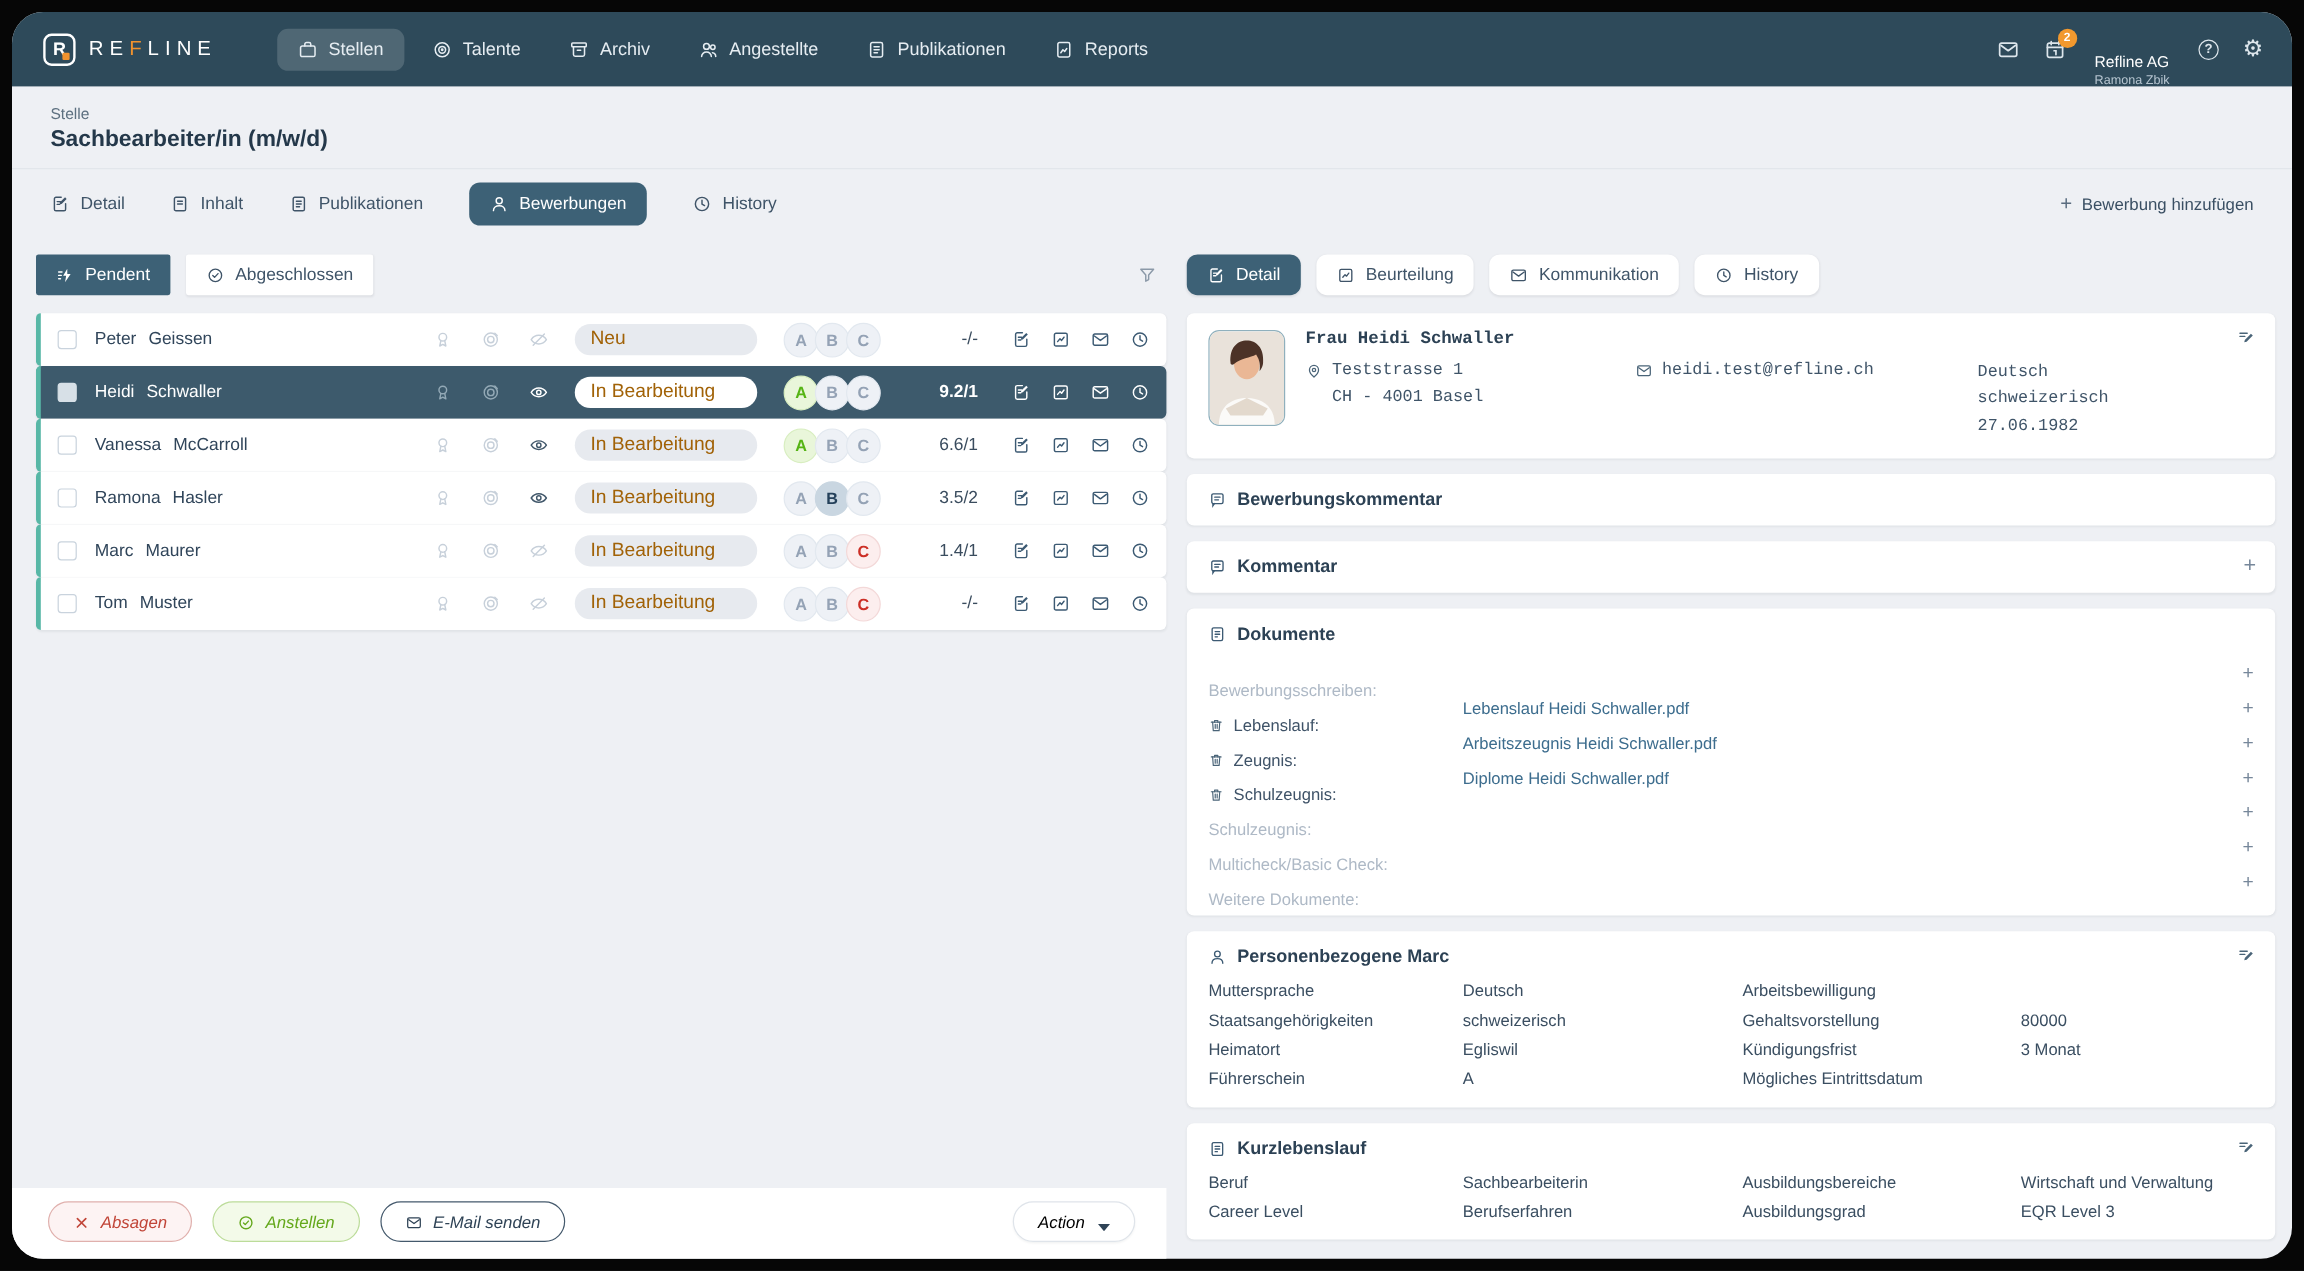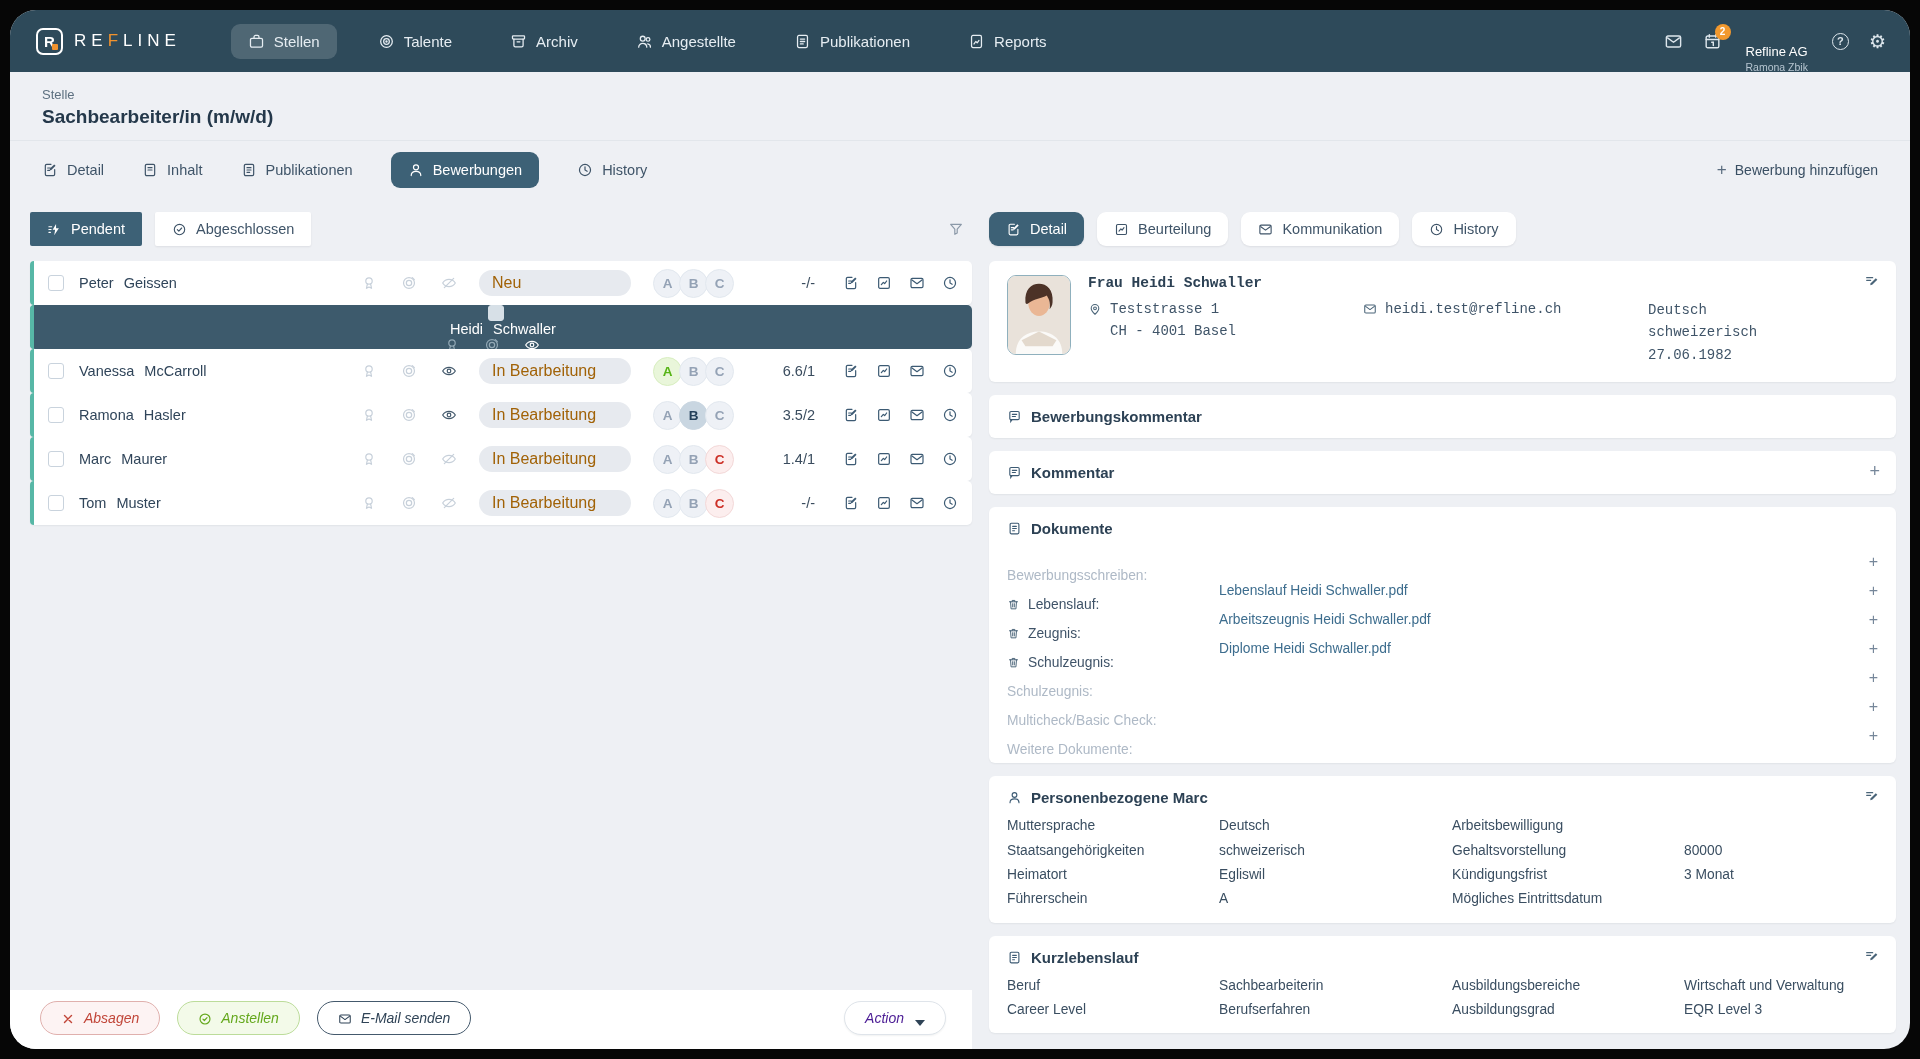--- a/index.html
+++ b/index.html
@@ -13,21 +13,21 @@
   
   .topbar { height:62px; flex:0 0 62px; background:#2e4a5a; display:flex; align-items:center;
     padding:0 24px 0 26px; gap:10px; }
   .logo { display:flex; align-items:center; gap:11px; margin-right:40px; }
   .logo-box { width:27px; height:27px; border:2.5px solid #fff; border-radius:7px; position:relative;
     display:grid; place-items:center; color:#fff; font-weight:700; font-size:15px; }
   .logo-box::after { content:""; position:absolute; right:3px; bottom:3px; width:6px; height:6px;
     background:#f0922e; border-radius:1px; }
   .logo-text { color:#fff; font-size:17px; letter-spacing:5px; font-weight:400; }
   .logo-text .accent { color:#f0922e; }
-  .nav { display:flex; align-items:center; gap:24px; }
+  .nav { display:flex; align-items:center; gap:6px; }
   .nav-item { display:flex; align-items:center; gap:9px; color:#e6edf2; font-size:15px;
     padding:9px 17px; border-radius:9px; cursor:pointer; white-space:nowrap; }
   .nav-item.active { background:rgba(255,255,255,.16); }
   .nav-item svg { width:17px; height:17px; }
   .top-right { margin-left:auto; display:flex; align-items:center; gap:20px; }
   .top-ico { color:#dde6ec; position:relative; cursor:pointer; }
   .top-ico svg { width:19px; height:19px; }
   .badge { position:absolute; top:-8px; right:-9px; min-width:16px; height:16px; border-radius:8px;
     background:#f2992e; color:#fff; font-size:10px; font-weight:700; display:grid; place-items:center;
     padding:0 3px; }
@@ -66,21 +66,21 @@
   .seg-btn.plain { background:#fff; color:#3f5468; box-shadow:0 1px 2px rgba(20,30,40,.08); }
   .funnel { margin-left:auto; margin-right:8px; color:#8b99a8; cursor:pointer; }
   .funnel svg { width:16px; height:16px; }
 
   .rows { display:flex; flex-direction:column; gap:0; }
   .row { position:relative; height:44px; background:#fff; border-radius:5px; display:flex;
     align-items:center; padding:0 14px 0 18px; box-shadow:0 1px 2px rgba(20,30,40,.06);
     cursor:pointer; }
   .row::before { content:""; position:absolute; left:0; top:0; bottom:0; width:4px;
     background:#57b7a6; border-radius:5px 0 0 5px; }
-  .row.selected { background:#3d5a6c;flex-direction:column; }
+  .row.selected { background:#3d5a6c; }
   .chk { width:16px; height:16px; border:1.5px solid #c9d3dd; border-radius:3px; background:#fff;
     margin-right:15px; flex:0 0 16px; }
   .row.selected .chk { background:#d7e0e7; border-color:#d7e0e7; }
   .rname { flex:1; display:flex; gap:10px; font-size:14.5px; color:#30455a; }
   .row.selected .rname { color:#fff; }
   .mini-icons { display:flex; align-items:center; gap:24px; margin-right:22px; }
   .mini-icons svg { width:16px; height:16px; }
   .ico-muted { color:#c7d0da; }
   .row.selected .ico-muted { color:#93a9b6; }
   .ico-eye-on { color:#42586b; }
@@ -105,21 +105,21 @@
 
   
   .left-footer { margin:auto 0 0 -20px; background:#fff; padding:11px 20px 14px 30px;
     display:flex; align-items:center; gap:17px; }
   .pill-btn { display:flex; align-items:flex-end; gap:9px; font-size:14px; padding:8px 20px;
     border-radius:18px; cursor:pointer; background:#fff;font-style:italic; }
   .pill-btn svg { width:14px; height:14px; }
   .btn-absagen { border:1px solid #e0b0ad; background:#fdf3f3; color:#c14538; }
   .btn-anstellen { border:1px solid #bcdc9a; background:#f3fae9; color:#64a81c; }
   .btn-email { border:1px solid #44596c; color:#2f4356; }
-  .btn-action { margin-left:auto; margin-right:6px; border:1px solid #dfe4ea; color:#4c1d95;
+  .btn-action { margin-left:auto; margin-right:6px; border:1px solid #dfe4ea; color:#000000;
     box-shadow:0 1px 2px rgba(20,30,40,.06); gap:11px; }
   .caret { width:0; height:0; border-left:5px solid transparent; border-right:5px solid transparent;
     border-top:6px solid #2f4356; }
 
   
   .right-col { flex:1; min-width:0; display:flex; flex-direction:column; gap:13px; }
   .dtabs { display:flex; align-items:center; gap:13px; margin-bottom:2px; }
   .dtab { display:flex; align-items:center; gap:9px; font-size:14.5px; color:#3f5468;
     background:#fff; padding:9px 17px; border-radius:9px; cursor:pointer;
     box-shadow:0 1px 2px rgba(20,30,40,.08); }

